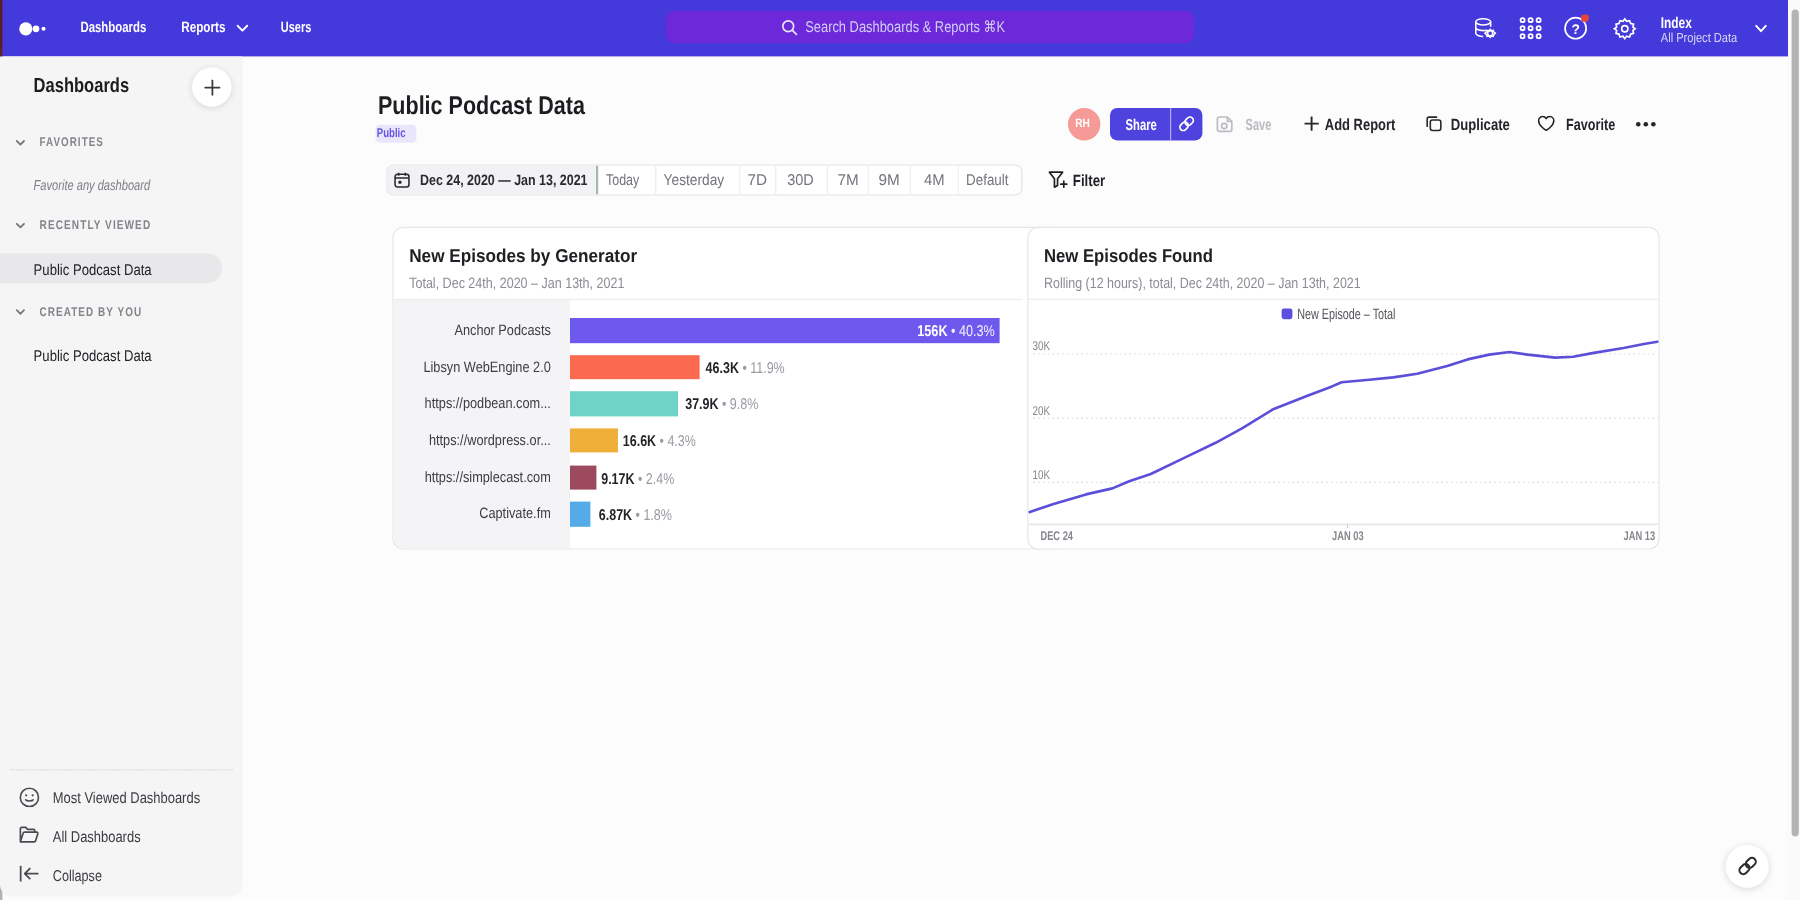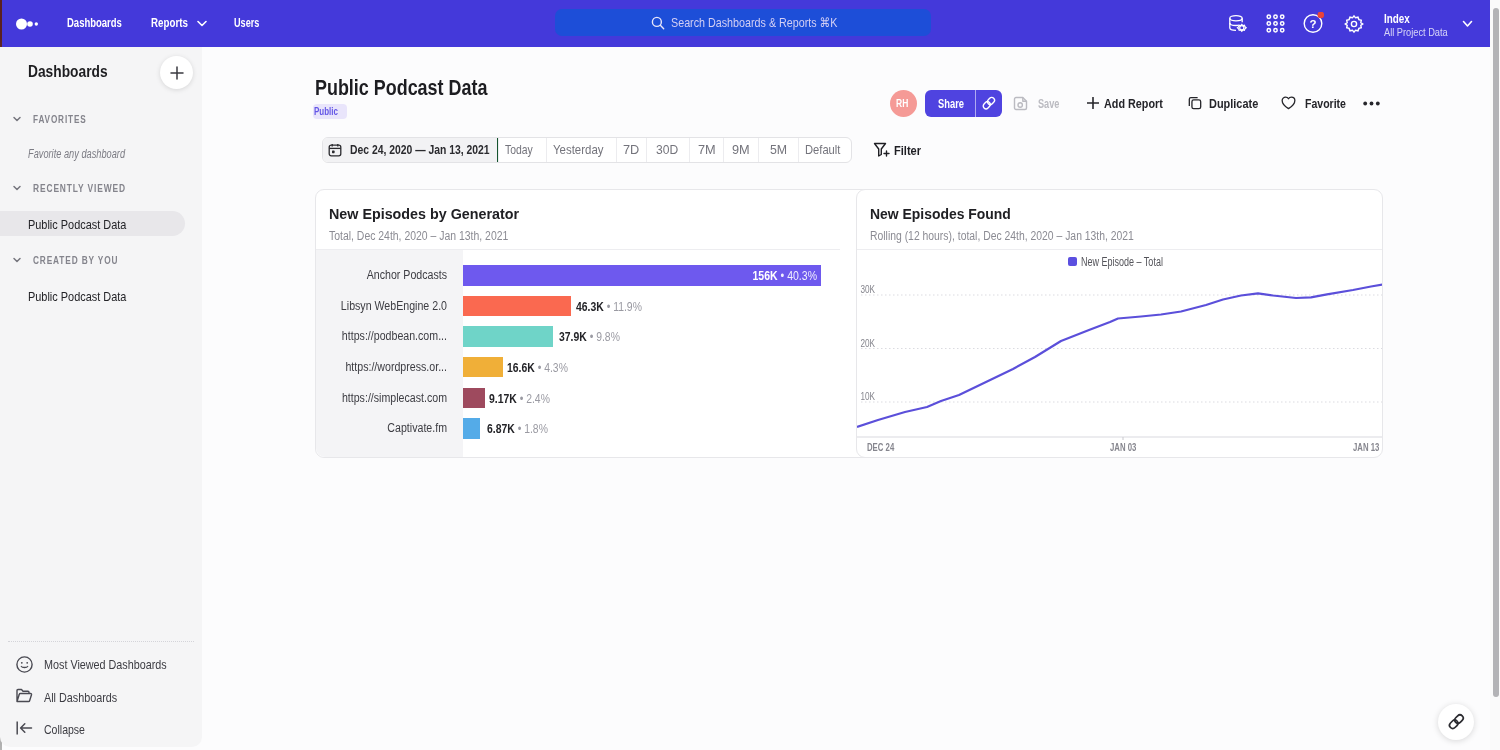--- a/index.html
+++ b/index.html
@@ -4,22 +4,22 @@
 <style>
 * { margin:0; padding:0; box-sizing:border-box; }
 html,body { width:1500px; height:750px; overflow:hidden; background:#fcfcfd;
   font-family:"Liberation Sans", sans-serif; }
 .abs { position:absolute; }
 .cx { display:inline-block; transform-origin:0 50%; white-space:nowrap; }
 
 #nav { position:absolute; left:0; top:0; width:1490px; height:47px; background:#4439da; }
 .navlink { position:absolute; top:0; height:47px; line-height:47px; color:#fff;
   font-size:12.5px; font-weight:700; transform-origin:0 50%; white-space:nowrap; }
-#search { position:absolute; left:555px; top:9px; width:376px; height:27px;
-  background:#1d4ed8; border-radius:7px; }
+#search { position:absolute; left:555px; top:9px; width:440px; height:27px;
+  background:#6d28d9; border-radius:7px; }
 .navicon { position:absolute; top:14px; }
 
 #sbtrack { position:absolute; left:1490px; top:0; width:10px; height:750px; background:#fafafa; }
 #sbthumb { position:absolute; left:1493px; top:8px; width:6px; height:689px;
   background:#b3b3b6; border-radius:3px; }
 
 #side { position:absolute; left:0; top:47px; width:202px; height:700px;
   background:#f5f5f6; border-radius:0 0 10px 10px; }
 .sechead { position:absolute; left:33px; font-size:10.5px; font-weight:700;
   letter-spacing:1.1px; color:#84848c; transform-origin:0 50%; white-space:nowrap; }
@@ -231,30 +231,30 @@
       <rect x="4" y="7.6" width="2.6" height="2.6" rx="0.6" fill="#2a2a2e"></rect>
     </svg>
     <span class="abs" style="left:27px;top:0;height:24px;line-height:24px;font-size:12.5px;font-weight:700;color:#2a2a2e;transform:scaleX(.83);transform-origin:0 50%;white-space:nowrap">Dec 24, 2020 — Jan 13, 2021</span>
   </div>
   <div class="seg" style="width:48px"><span class="cx" style="transform:scaleX(.80)">Today</span></div>
   <div class="seg" style="width:70px"><span class="cx" style="transform:scaleX(.88)">Yesterday</span></div>
   <div class="seg" style="width:30px"><span class="cx" style="transform:scaleX(.98)">7D</span></div>
   <div class="seg" style="width:43px"><span class="cx" style="transform:scaleX(.93)">30D</span></div>
   <div class="seg" style="width:35px"><span class="cx" style="transform:scaleX(.98)">7M</span></div>
   <div class="seg" style="width:35px"><span class="cx" style="transform:scaleX(.98)">9M</span></div>
-  <div class="seg" style="width:40px"><span class="cx" style="transform:scaleX(.95)">5M</span></div>
+  <div class="seg" style="width:40px"><span class="cx" style="transform:scaleX(.95)">4M</span></div>
   <div class="seg" style="width:53px;border-radius:0 5px 5px 0"><span class="cx" style="transform:scaleX(.86)">Default</span></div>
 </div>
 <svg class="abs" style="left:873px;top:142px" width="17" height="16" viewBox="0 0 17 16">
   <path d="M1.5 1.5 L12.5 1.5 L8.3 7 L8.3 12.5 L5.7 14 L5.7 7 Z" stroke="#1f1f24" stroke-width="1.4" fill="none" stroke-linejoin="round"></path>
   <path d="M13.5 9 V14 M11 11.5 H16" stroke="#1f1f24" stroke-width="1.4" stroke-linecap="round"></path>
 </svg>
 <span class="abs" style="left:894px;top:143px;font-size:13.5px;font-weight:700;color:#1f1f24;transform:scaleX(.82);transform-origin:0 50%">Filter</span>
 
-<div class="card" id="card1" style="left:315px;width:561px;">
+<div class="card" id="card1" style="left:327px;width:561px;">
   <span class="cardtitle" style="transform:scaleX(.923)">New Episodes by Generator</span>
   <span class="cardsub">Total, Dec 24th, 2020 – Jan 13th, 2021</span>
   <div class="abs" style="left:0;top:59px;width:524px;border-top:1px solid #ededf0"></div>
   <div class="abs" style="left:0;top:60px;width:147px;height:207px;background:#f4f4f6;border-radius:0 0 0 9px"></div>
 
   <div class="rowlab" style="top:78px">Anchor Podcasts</div>
   <div class="rowlab" style="top:108.5px">Libsyn WebEngine 2.0</div>
   <div class="rowlab" style="top:139px">https://podbean.com...</div>
   <div class="rowlab" style="top:169.5px">https://wordpress.or...</div>
   <div class="rowlab" style="top:200.5px">https://simplecast.com</div>

